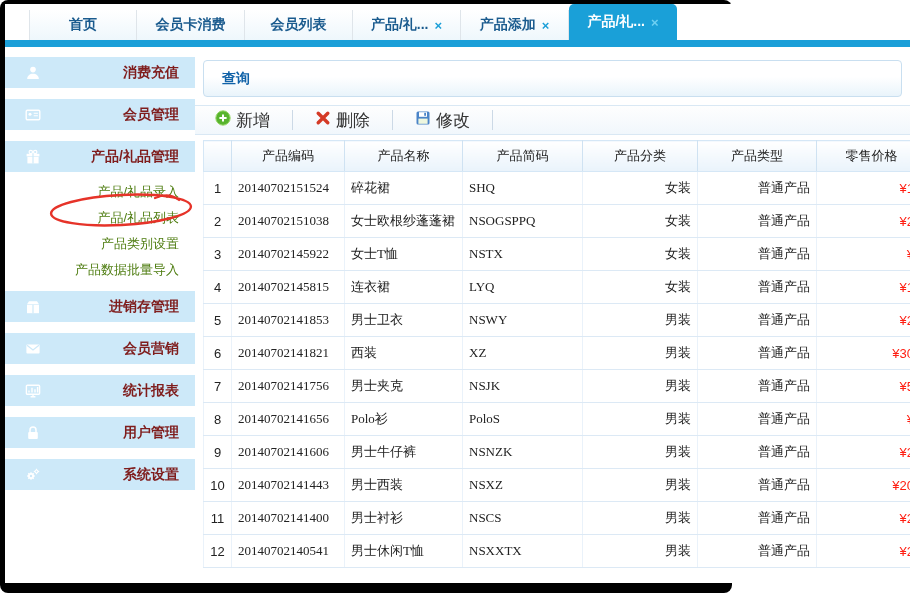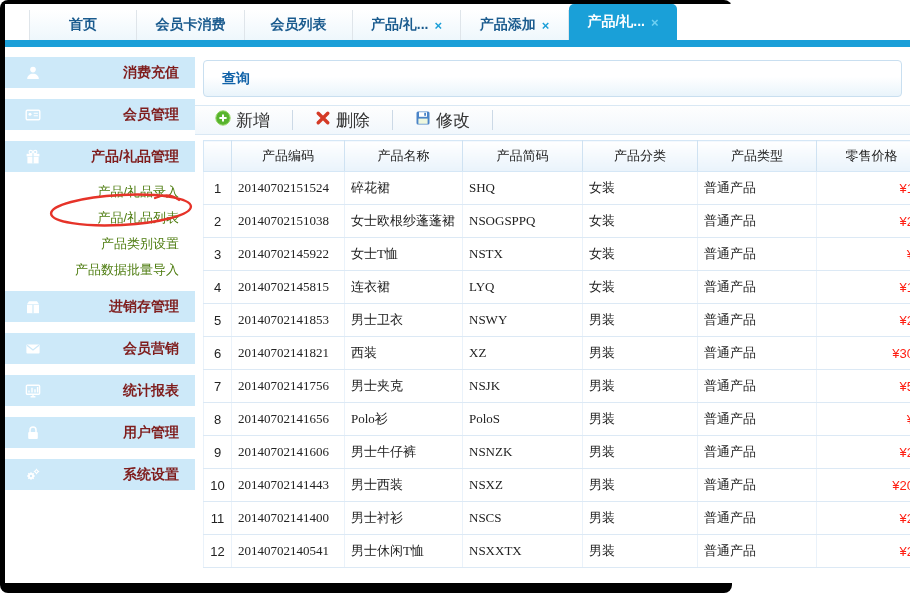--- a/index.html
+++ b/index.html
@@ -49,21 +49,21 @@
   .table-wrap { margin:5px 14px 0 8px; }
   table { border-collapse:collapse; table-layout:fixed; width:723px; }
   thead th { height:31px; background:linear-gradient(#ffffff,#e9f3fb);
              border:1px solid #d5e7f6; border-right:1px solid #cfe2f2;
              font-size:13px; font-weight:normal; color:#222; text-align:center; }
   tbody td { height:33px; border-bottom:1px solid #dce9f5; border-left:1px solid #eaf2fa; border-right:1px solid #eaf2fa;
              font-size:13px; color:#222; padding:0 6px; overflow:hidden; white-space:nowrap; }
   tbody tr { background:#fff; }
   .c-idx { text-align:center; }
   .c-code,.c-name,.c-short { text-align:left;font-family:Liberation Serif, serif; }
-  .c-cat,.c-type { text-align:left; }
+  .c-cat,.c-type { text-align:right; }
   .c-price { text-align:right; color:#ff1e12; padding-right:12px; }
 </style>
 </head>
 <body>
 
 <div class="frame">
   <div class="app">
 
     <div class="tabbar">
       <div class="tab">

